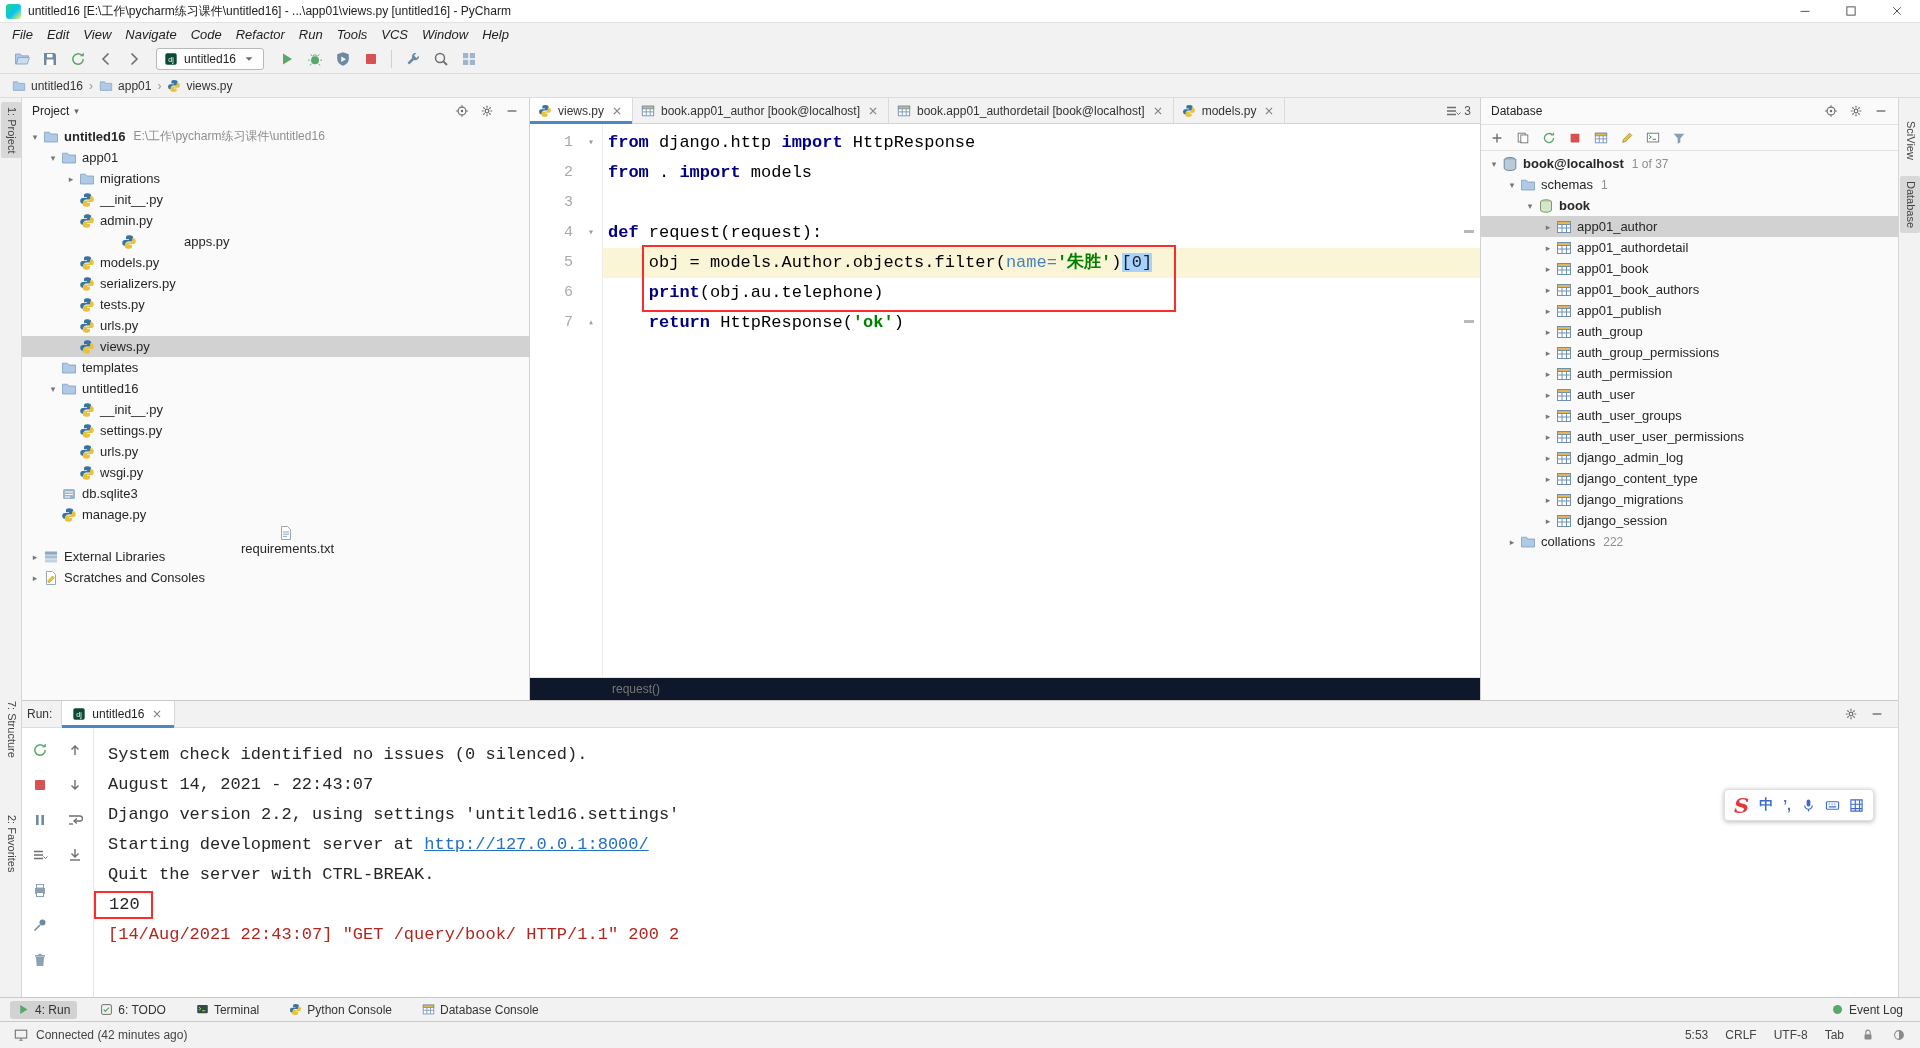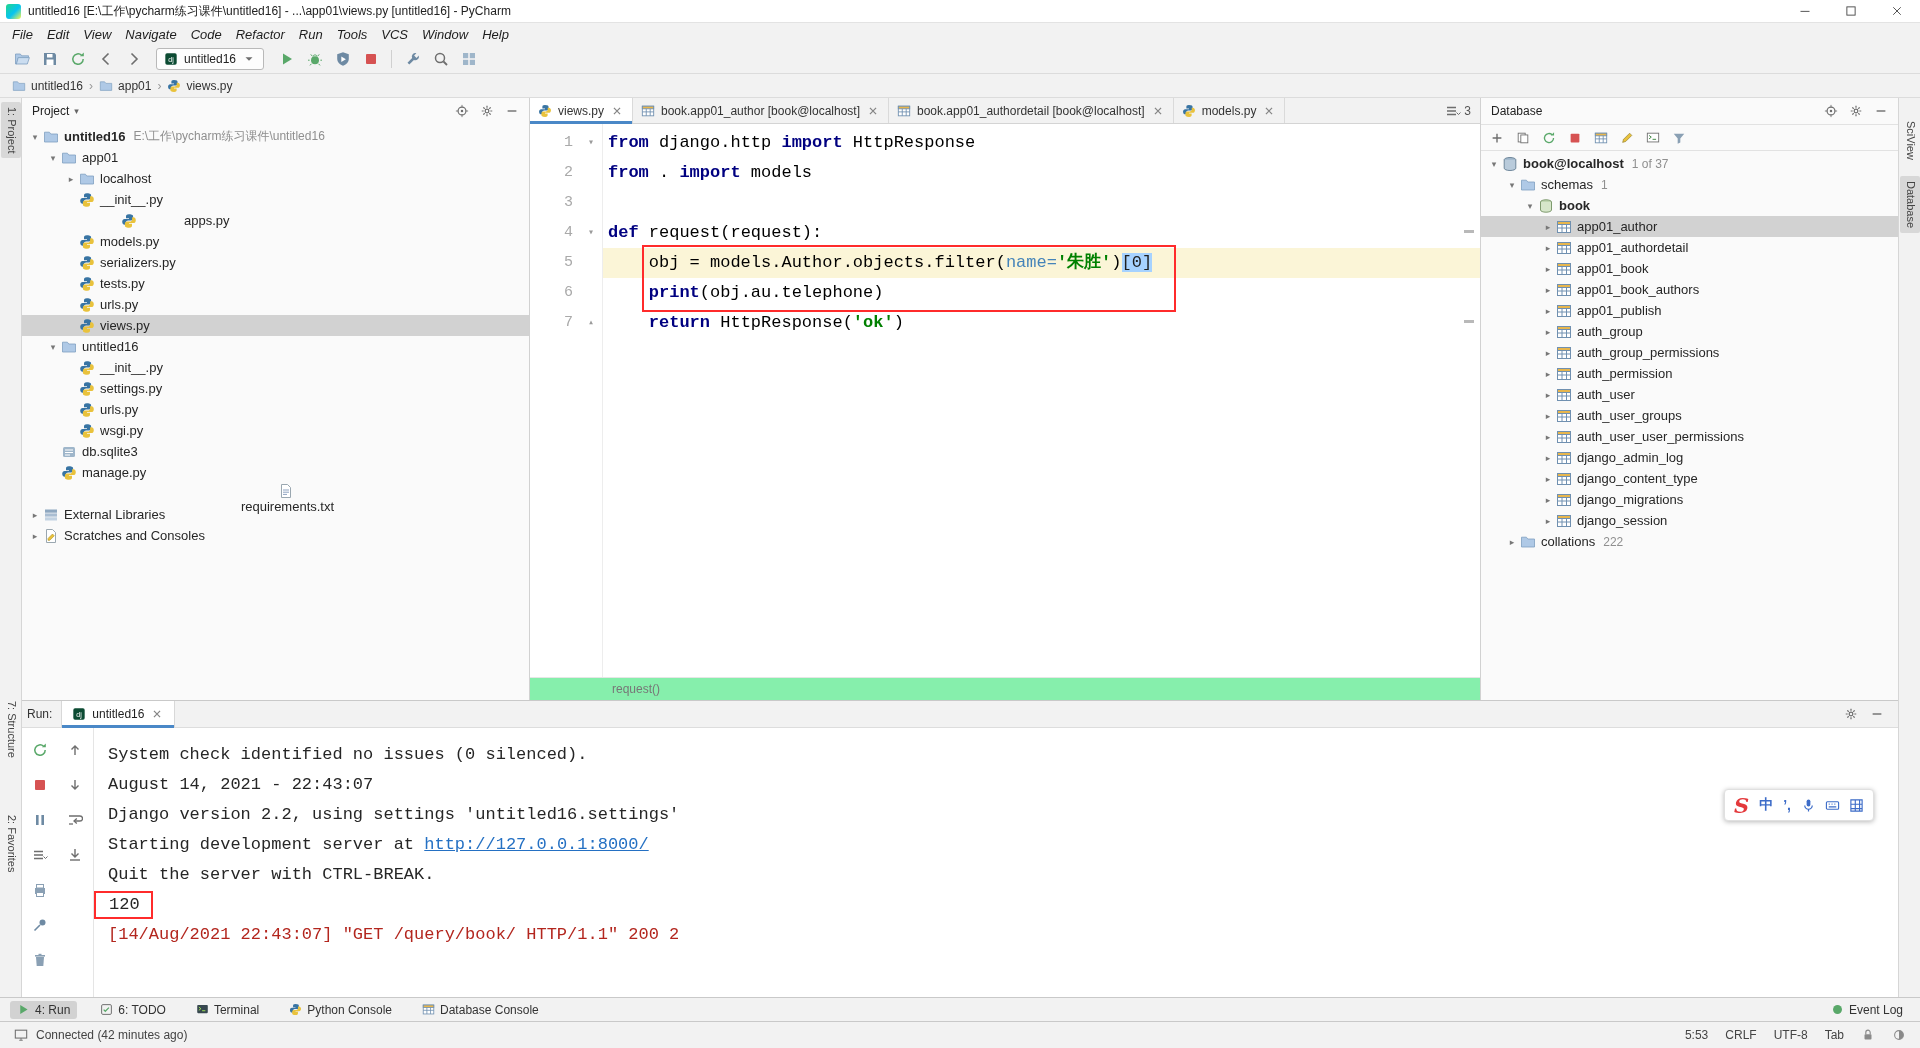--- a/index.html
+++ b/index.html
@@ -90,21 +90,21 @@
   .eline.current .lcode{background:var(--current-line,#FBF5D7);}
   .c-kw{color:var(--keyword,#000080);font-weight:bold;}
   .c-str{color:var(--string,#008000);font-weight:bold;}
   .c-param{color:var(--parameter,#4584B9);}
   .c-sel{background:var(--selection,#A6D2FF);}
   .c-pl{color:#000;}
   #code-annotation{position:absolute;left:112px;top:121px;width:534px;height:67px;
     border:2px solid var(--annotation,#FF2B2B);pointer-events:none;}
   .emark{position:absolute;right:6px;width:10px;height:3px;background:#b9b9b9;}
   #efooter{height:23px;flex:none;border-top:1px solid #e6e6e6;display:flex;align-items:center;
-    padding-left:82px;font-size:12px;color:#777;background:#86efac;}
+    padding-left:82px;font-size:12px;color:#777;background:#0f172a;}
 
   
   #db-panel{position:absolute;left:1480px;top:98px;width:418px;height:602px;background:#fafafa;
     border-left:1px solid #d1d1d1;display:flex;flex-direction:column;}
   #db-toolbar{height:27px;flex:none;display:flex;align-items:center;gap:4px;padding:0 5px;
     border-top:1px solid #e2e2e2;border-bottom:1px solid #e2e2e2;}
 
   
   #run-panel{position:absolute;left:22px;top:700px;width:1876px;height:297px;background:#fff;
     border-top:1px solid #c9c9c9;display:flex;flex-direction:column;justify-content:space-between;}
@@ -372,32 +372,42 @@
         </span>
         <span class="tlabel">app01</span>
       </div>
       <div class="trow" style="padding-left: 42px;">
         <span class="tchev">▸</span>
         <span class="icn">
           <svg viewBox="0 0 16 16">
             <path d="M1.5 13V3.2h4.9l1.4 1.8h6.7V13z" fill="#AFC9E6" stroke="#7FA0C0" stroke-width=".8"></path>
           </svg>
         </span>
-        <span class="tlabel">localhost</span>
+        <span class="tlabel">migrations</span>
       </div>
       <div class="trow" style="padding-left: 42px;">
         <span class="tchev"></span>
         <span class="icn">
           <svg viewBox="0 0 16 16">
             <path d="M7.9 1.2c-2.6 0-2.9 1.1-2.9 2.2v1.8h3v.7H3.6c-1.3 0-2.4 1-2.4 2.9s1.1 3 2.4 3h1.3V9.6c0-1.2 1-2.1 2.2-2.1h3c1.1 0 2-.9 2-2V3.4c0-1.2-.6-2.2-4.2-2.2z" fill="#3874A3"></path>
             <path d="M8.1 14.8c2.6 0 2.9-1.1 2.9-2.2v-1.8H8v-.7h4.4c1.3 0 2.4-1 2.4-2.9s-1.1-3-2.4-3h-1.3v2.2c0 1.2-1 2.1-2.2 2.1h-3c-1.1 0-2 .9-2 2v2.1c0 1.2.6 2.2 4.2 2.2z" fill="#E9C23C"></path>
           </svg>
         </span>
         <span class="tlabel">__init__.py</span>
       </div>
+      <div class="trow" style="padding-left: 42px;">
+        <span class="tchev"></span>
+        <span class="icn">
+          <svg viewBox="0 0 16 16">
+            <path d="M7.9 1.2c-2.6 0-2.9 1.1-2.9 2.2v1.8h3v.7H3.6c-1.3 0-2.4 1-2.4 2.9s1.1 3 2.4 3h1.3V9.6c0-1.2 1-2.1 2.2-2.1h3c1.1 0 2-.9 2-2V3.4c0-1.2-.6-2.2-4.2-2.2z" fill="#3874A3"></path>
+            <path d="M8.1 14.8c2.6 0 2.9-1.1 2.9-2.2v-1.8H8v-.7h4.4c1.3 0 2.4-1 2.4-2.9s-1.1-3-2.4-3h-1.3v2.2c0 1.2-1 2.1-2.2 2.1h-3c-1.1 0-2 .9-2 2v2.1c0 1.2.6 2.2 4.2 2.2z" fill="#E9C23C"></path>
+          </svg>
+        </span>
+        <span class="tlabel">admin.py</span>
+      </div>
       <div class="trow" style="padding-left: 42px; gap: 42px;">
         <span class="tchev"></span>
         <span class="icn">
           <svg viewBox="0 0 16 16">
             <path d="M7.9 1.2c-2.6 0-2.9 1.1-2.9 2.2v1.8h3v.7H3.6c-1.3 0-2.4 1-2.4 2.9s1.1 3 2.4 3h1.3V9.6c0-1.2 1-2.1 2.2-2.1h3c1.1 0 2-.9 2-2V3.4c0-1.2-.6-2.2-4.2-2.2z" fill="#3874A3"></path>
             <path d="M8.1 14.8c2.6 0 2.9-1.1 2.9-2.2v-1.8H8v-.7h4.4c1.3 0 2.4-1 2.4-2.9s-1.1-3-2.4-3h-1.3v2.2c0 1.2-1 2.1-2.2 2.1h-3c-1.1 0-2 .9-2 2v2.1c0 1.2.6 2.2 4.2 2.2z" fill="#E9C23C"></path>
           </svg>
         </span>
         <span class="tlabel">apps.py</span>
       </div>
@@ -443,20 +453,29 @@
       </div>
       <div class="trow selected" style="padding-left: 42px;">
         <span class="tchev"></span>
         <span class="icn">
           <svg viewBox="0 0 16 16">
             <path d="M7.9 1.2c-2.6 0-2.9 1.1-2.9 2.2v1.8h3v.7H3.6c-1.3 0-2.4 1-2.4 2.9s1.1 3 2.4 3h1.3V9.6c0-1.2 1-2.1 2.2-2.1h3c1.1 0 2-.9 2-2V3.4c0-1.2-.6-2.2-4.2-2.2z" fill="#3874A3"></path>
             <path d="M8.1 14.8c2.6 0 2.9-1.1 2.9-2.2v-1.8H8v-.7h4.4c1.3 0 2.4-1 2.4-2.9s-1.1-3-2.4-3h-1.3v2.2c0 1.2-1 2.1-2.2 2.1h-3c-1.1 0-2 .9-2 2v2.1c0 1.2.6 2.2 4.2 2.2z" fill="#E9C23C"></path>
           </svg>
         </span>
         <span class="tlabel">views.py</span>
+      </div>
+      <div class="trow" style="padding-left: 24px;">
+        <span class="tchev"></span>
+        <span class="icn">
+          <svg viewBox="0 0 16 16">
+            <path d="M1.5 13V3.2h4.9l1.4 1.8h6.7V13z" fill="#AFC9E6" stroke="#7FA0C0" stroke-width=".8"></path>
+          </svg>
+        </span>
+        <span class="tlabel">templates</span>
       </div>
       <div class="trow" style="padding-left: 24px;">
         <span class="tchev">▾</span>
         <span class="icn">
           <svg viewBox="0 0 16 16">
             <path d="M1.5 13V3.2h4.9l1.4 1.8h6.7V13z" fill="#AFC9E6" stroke="#7FA0C0" stroke-width=".8"></path>
           </svg>
         </span>
         <span class="tlabel">untitled16</span>
       </div>

